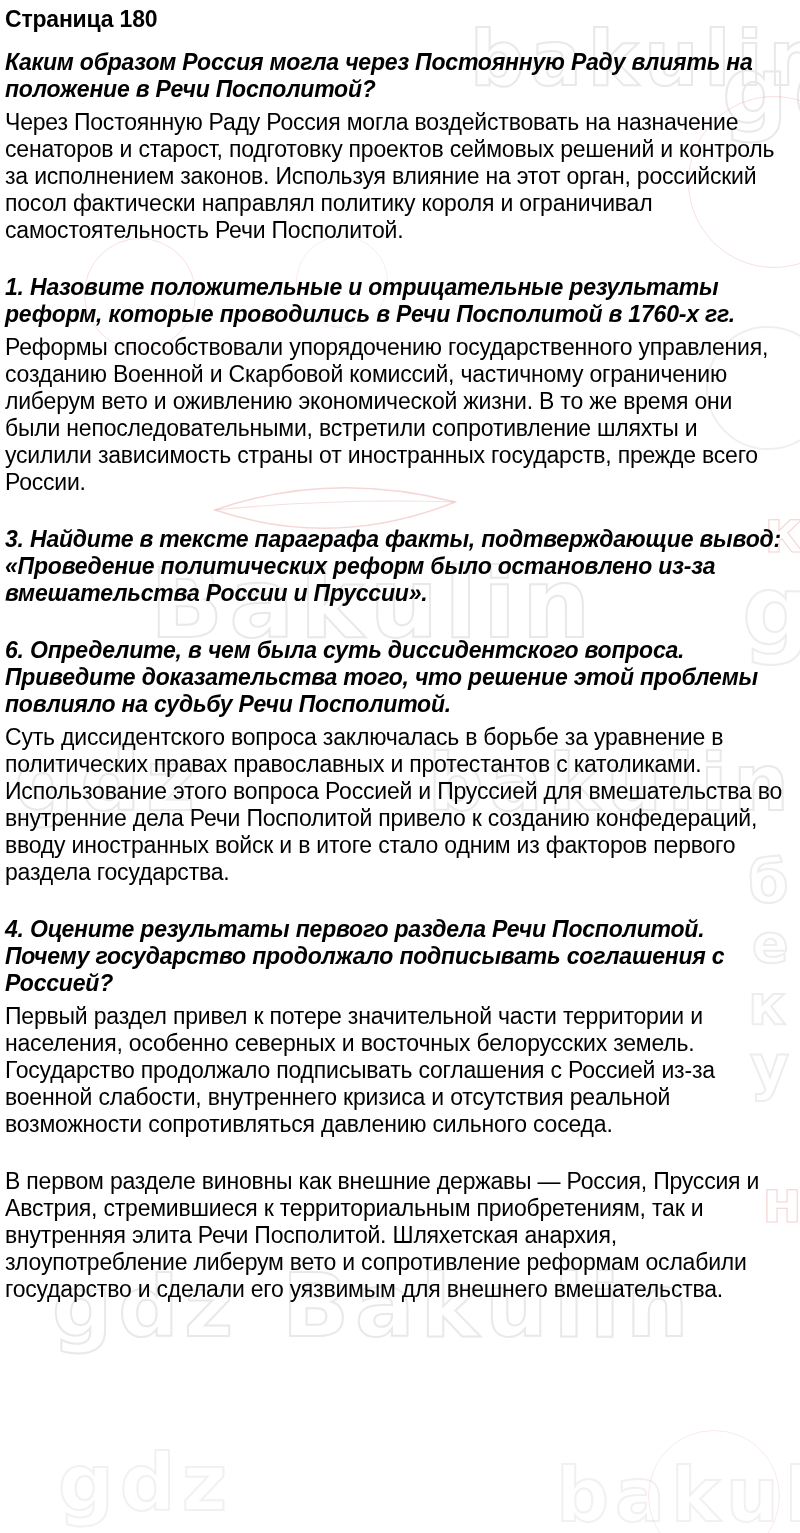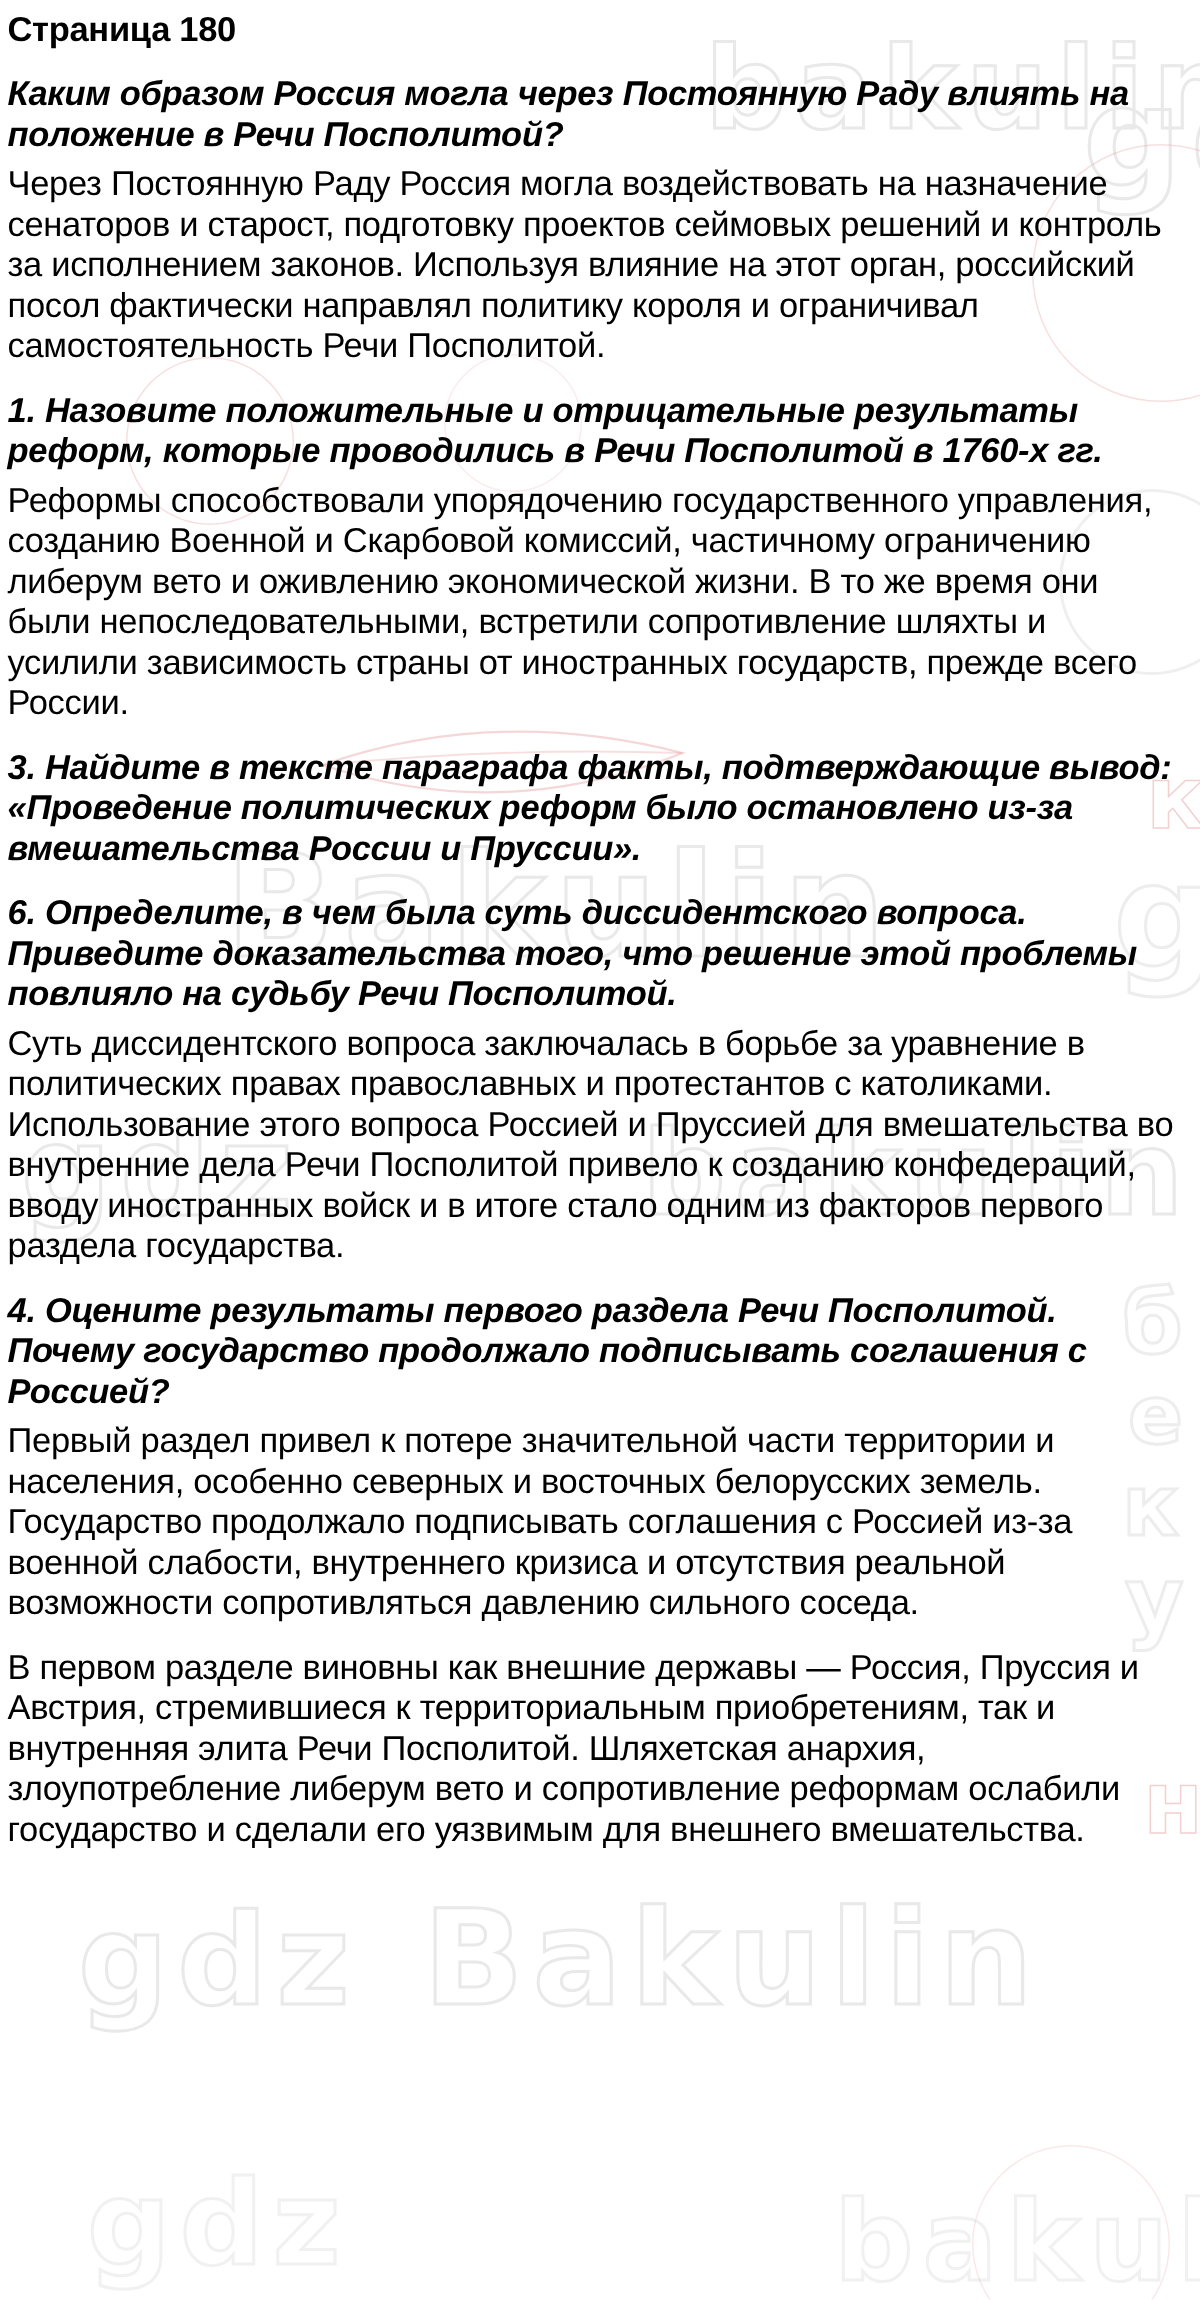--- a/index.html
+++ b/index.html
@@ -69,21 +69,21 @@
     padding: 4px 10px 0 5px;
     font-size: 23px;
     line-height: 27px;
     letter-spacing: -0.2px;
   }
   .page-label {
     font-weight: bold;
     margin: 2px 0 0 0;
   }
   .qa {
-    margin-top: 16px;
+    margin-top: 30px;
   }
   .qa.intro {
     margin-top: 16px;
   }
   .question {
     font-weight: bold;
     font-size: 23px;
     line-height: 27px;
     margin: 0;
     font-style: italic;

